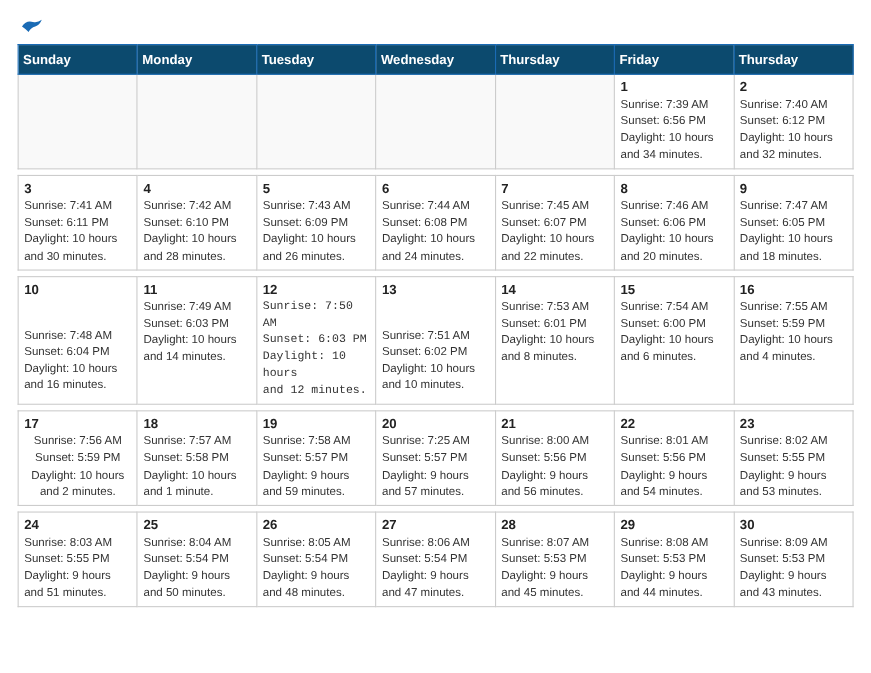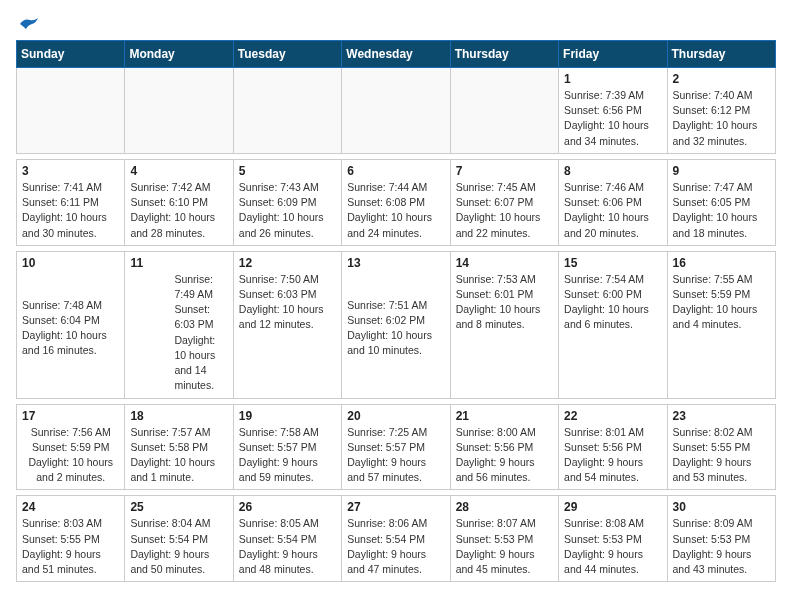--- a/index.html
+++ b/index.html
@@ -211,28 +211,28 @@
         <tr>
           <td>
             <span class="day-number">10</span>
             <div class="day-info" style="white-space: pre-line; margin-top: 28px;">Sunrise: 7:48 AM
 Sunset: 6:04 PM
 Daylight: 10 hours
 and 16 minutes.</div>
           </td>
           <td>
             <span class="day-number">11</span>
-            <div class="day-info" style="white-space: pre-line; margin-left: 44px;">Sunrise: 7:49 AM
+            <div class="day-info" style="white-space: pre-line;">Sunrise: 7:49 AM
 Sunset: 6:03 PM
 Daylight: 10 hours
 and 14 minutes.</div>
           </td>
           <td>
             <span class="day-number">12</span>
-            <div class="day-info" style="white-space: pre-line;">Sunrise: 7:50 AM
+            <div class="day-info" style="white-space: pre-line; font-family: Liberation Mono, monospace;">Sunrise: 7:50 AM
 Sunset: 6:03 PM
 Daylight: 10 hours
 and 12 minutes.</div>
           </td>
           <td>
             <span class="day-number">13</span>
             <div class="day-info" style="white-space: pre-line; margin-top: 28px;">Sunrise: 7:51 AM
 Sunset: 6:02 PM
 Daylight: 10 hours
 and 10 minutes.</div>

